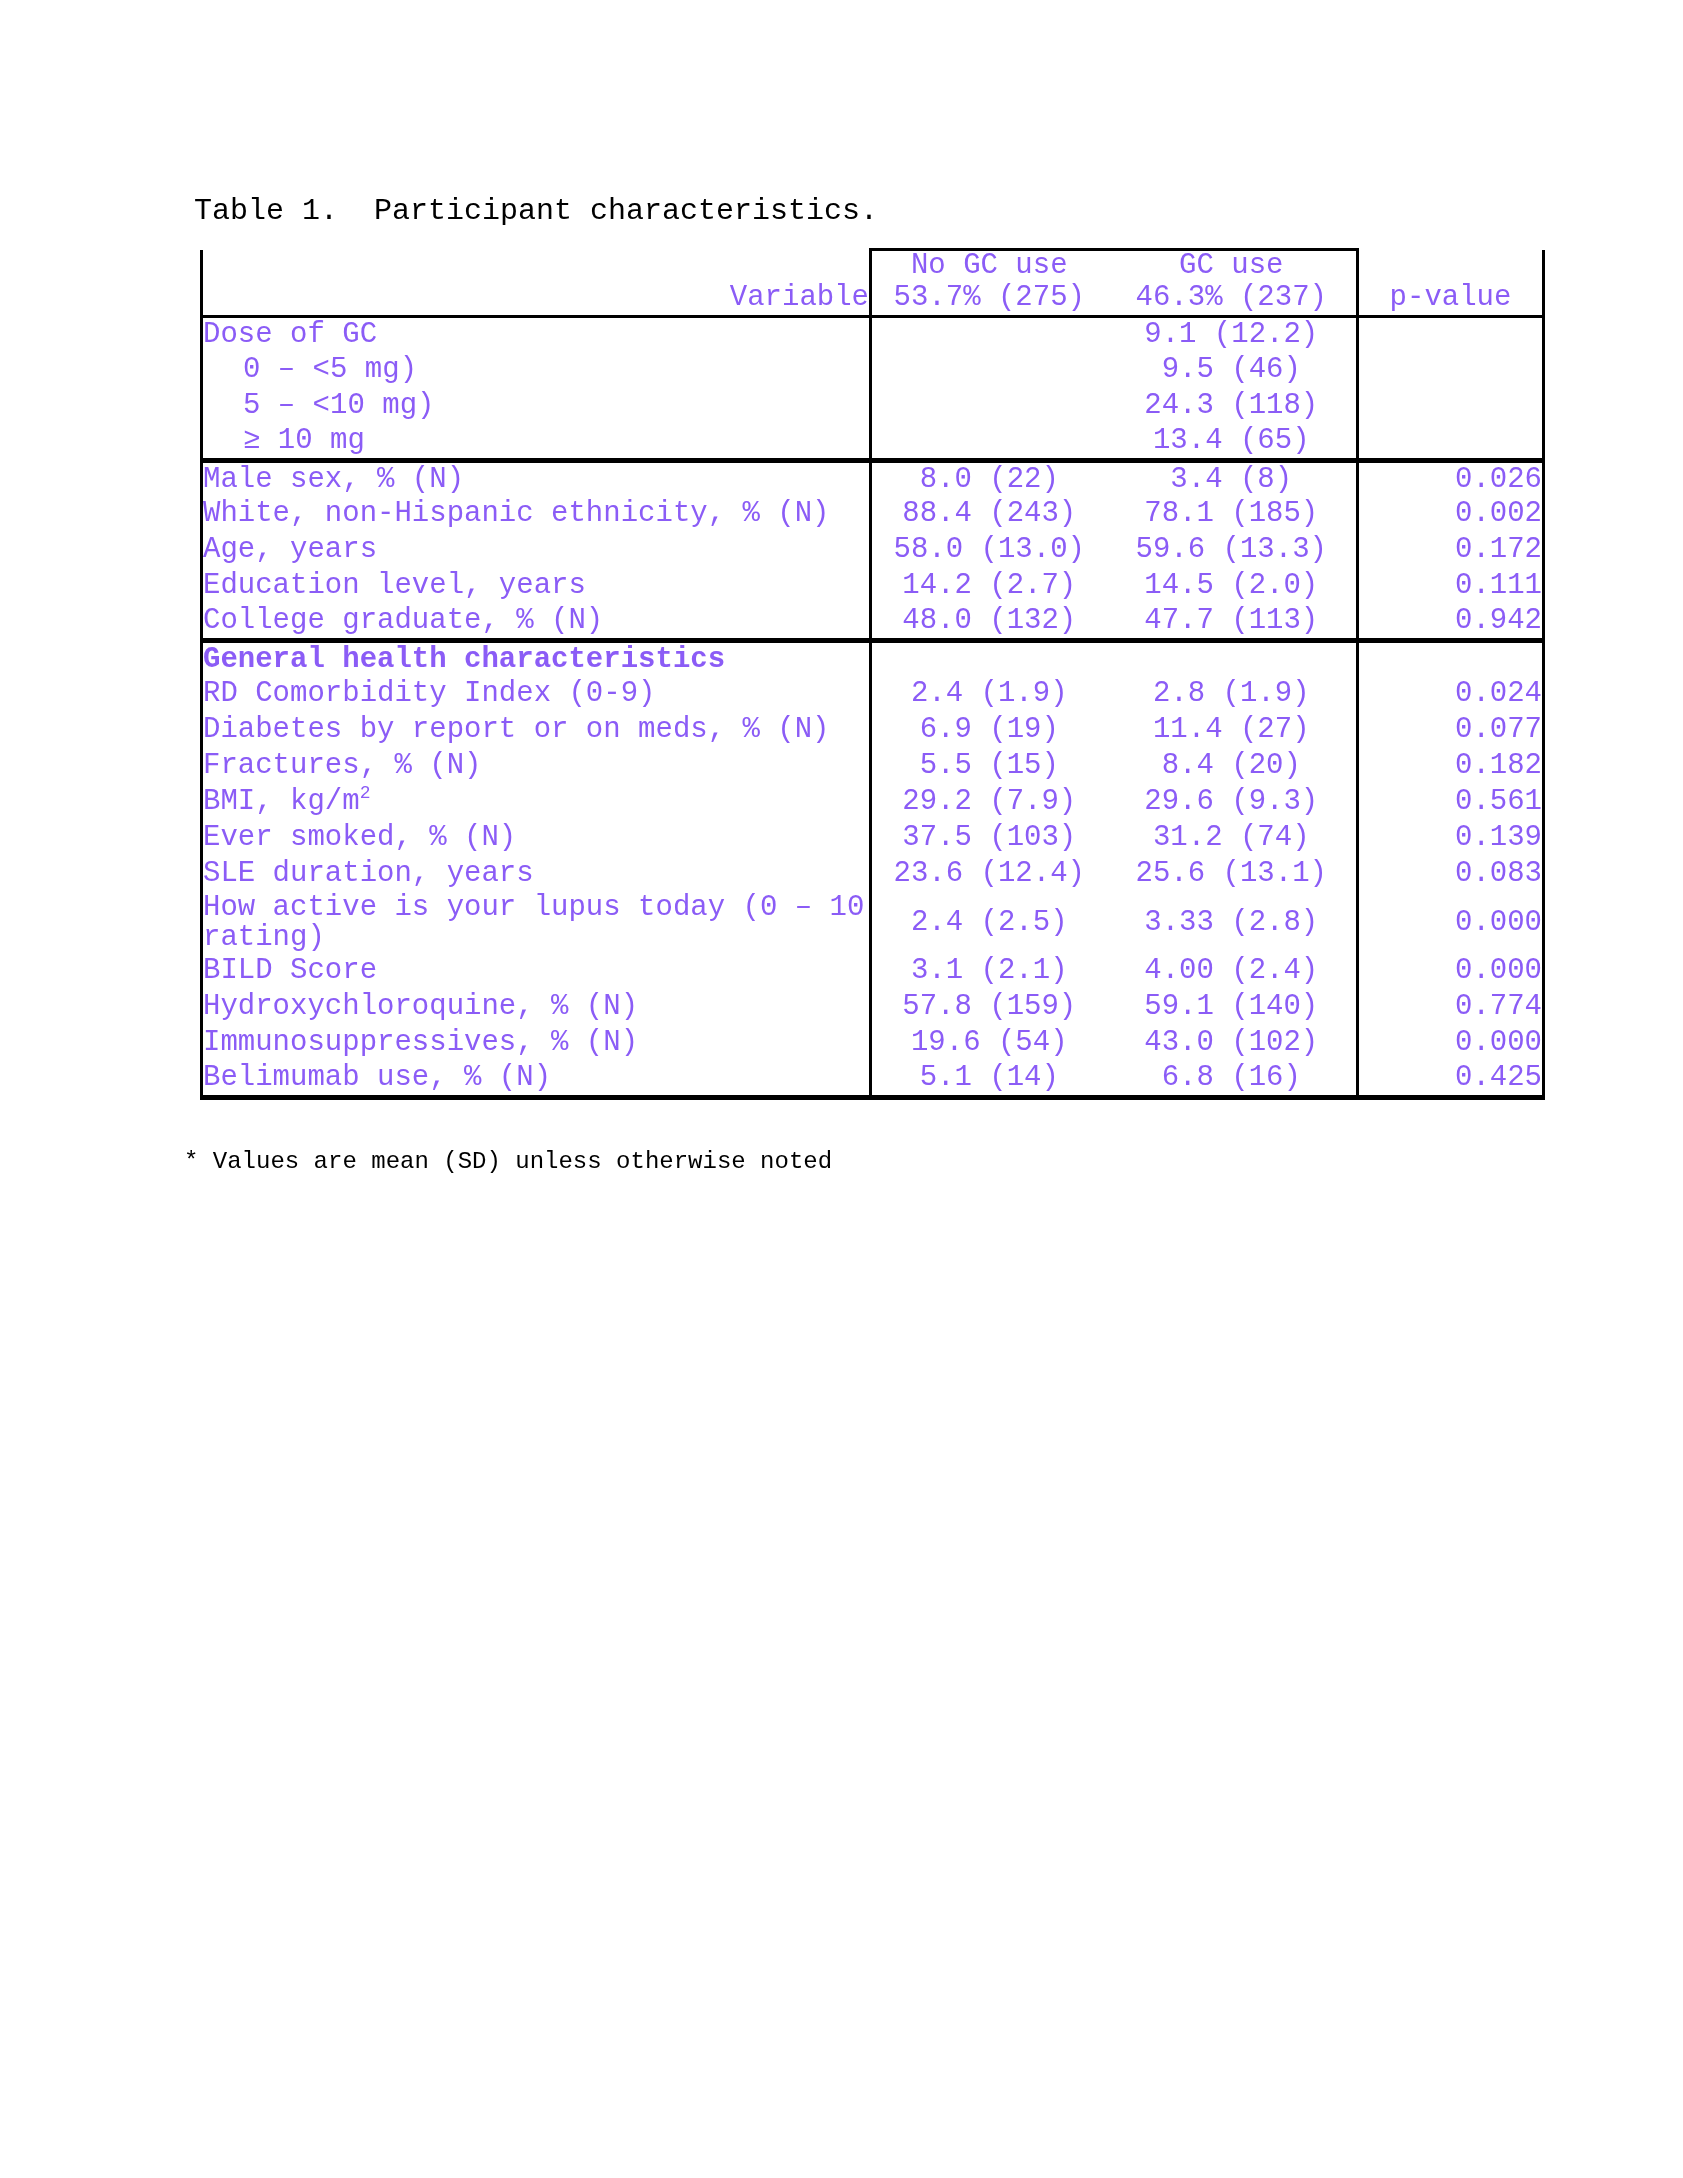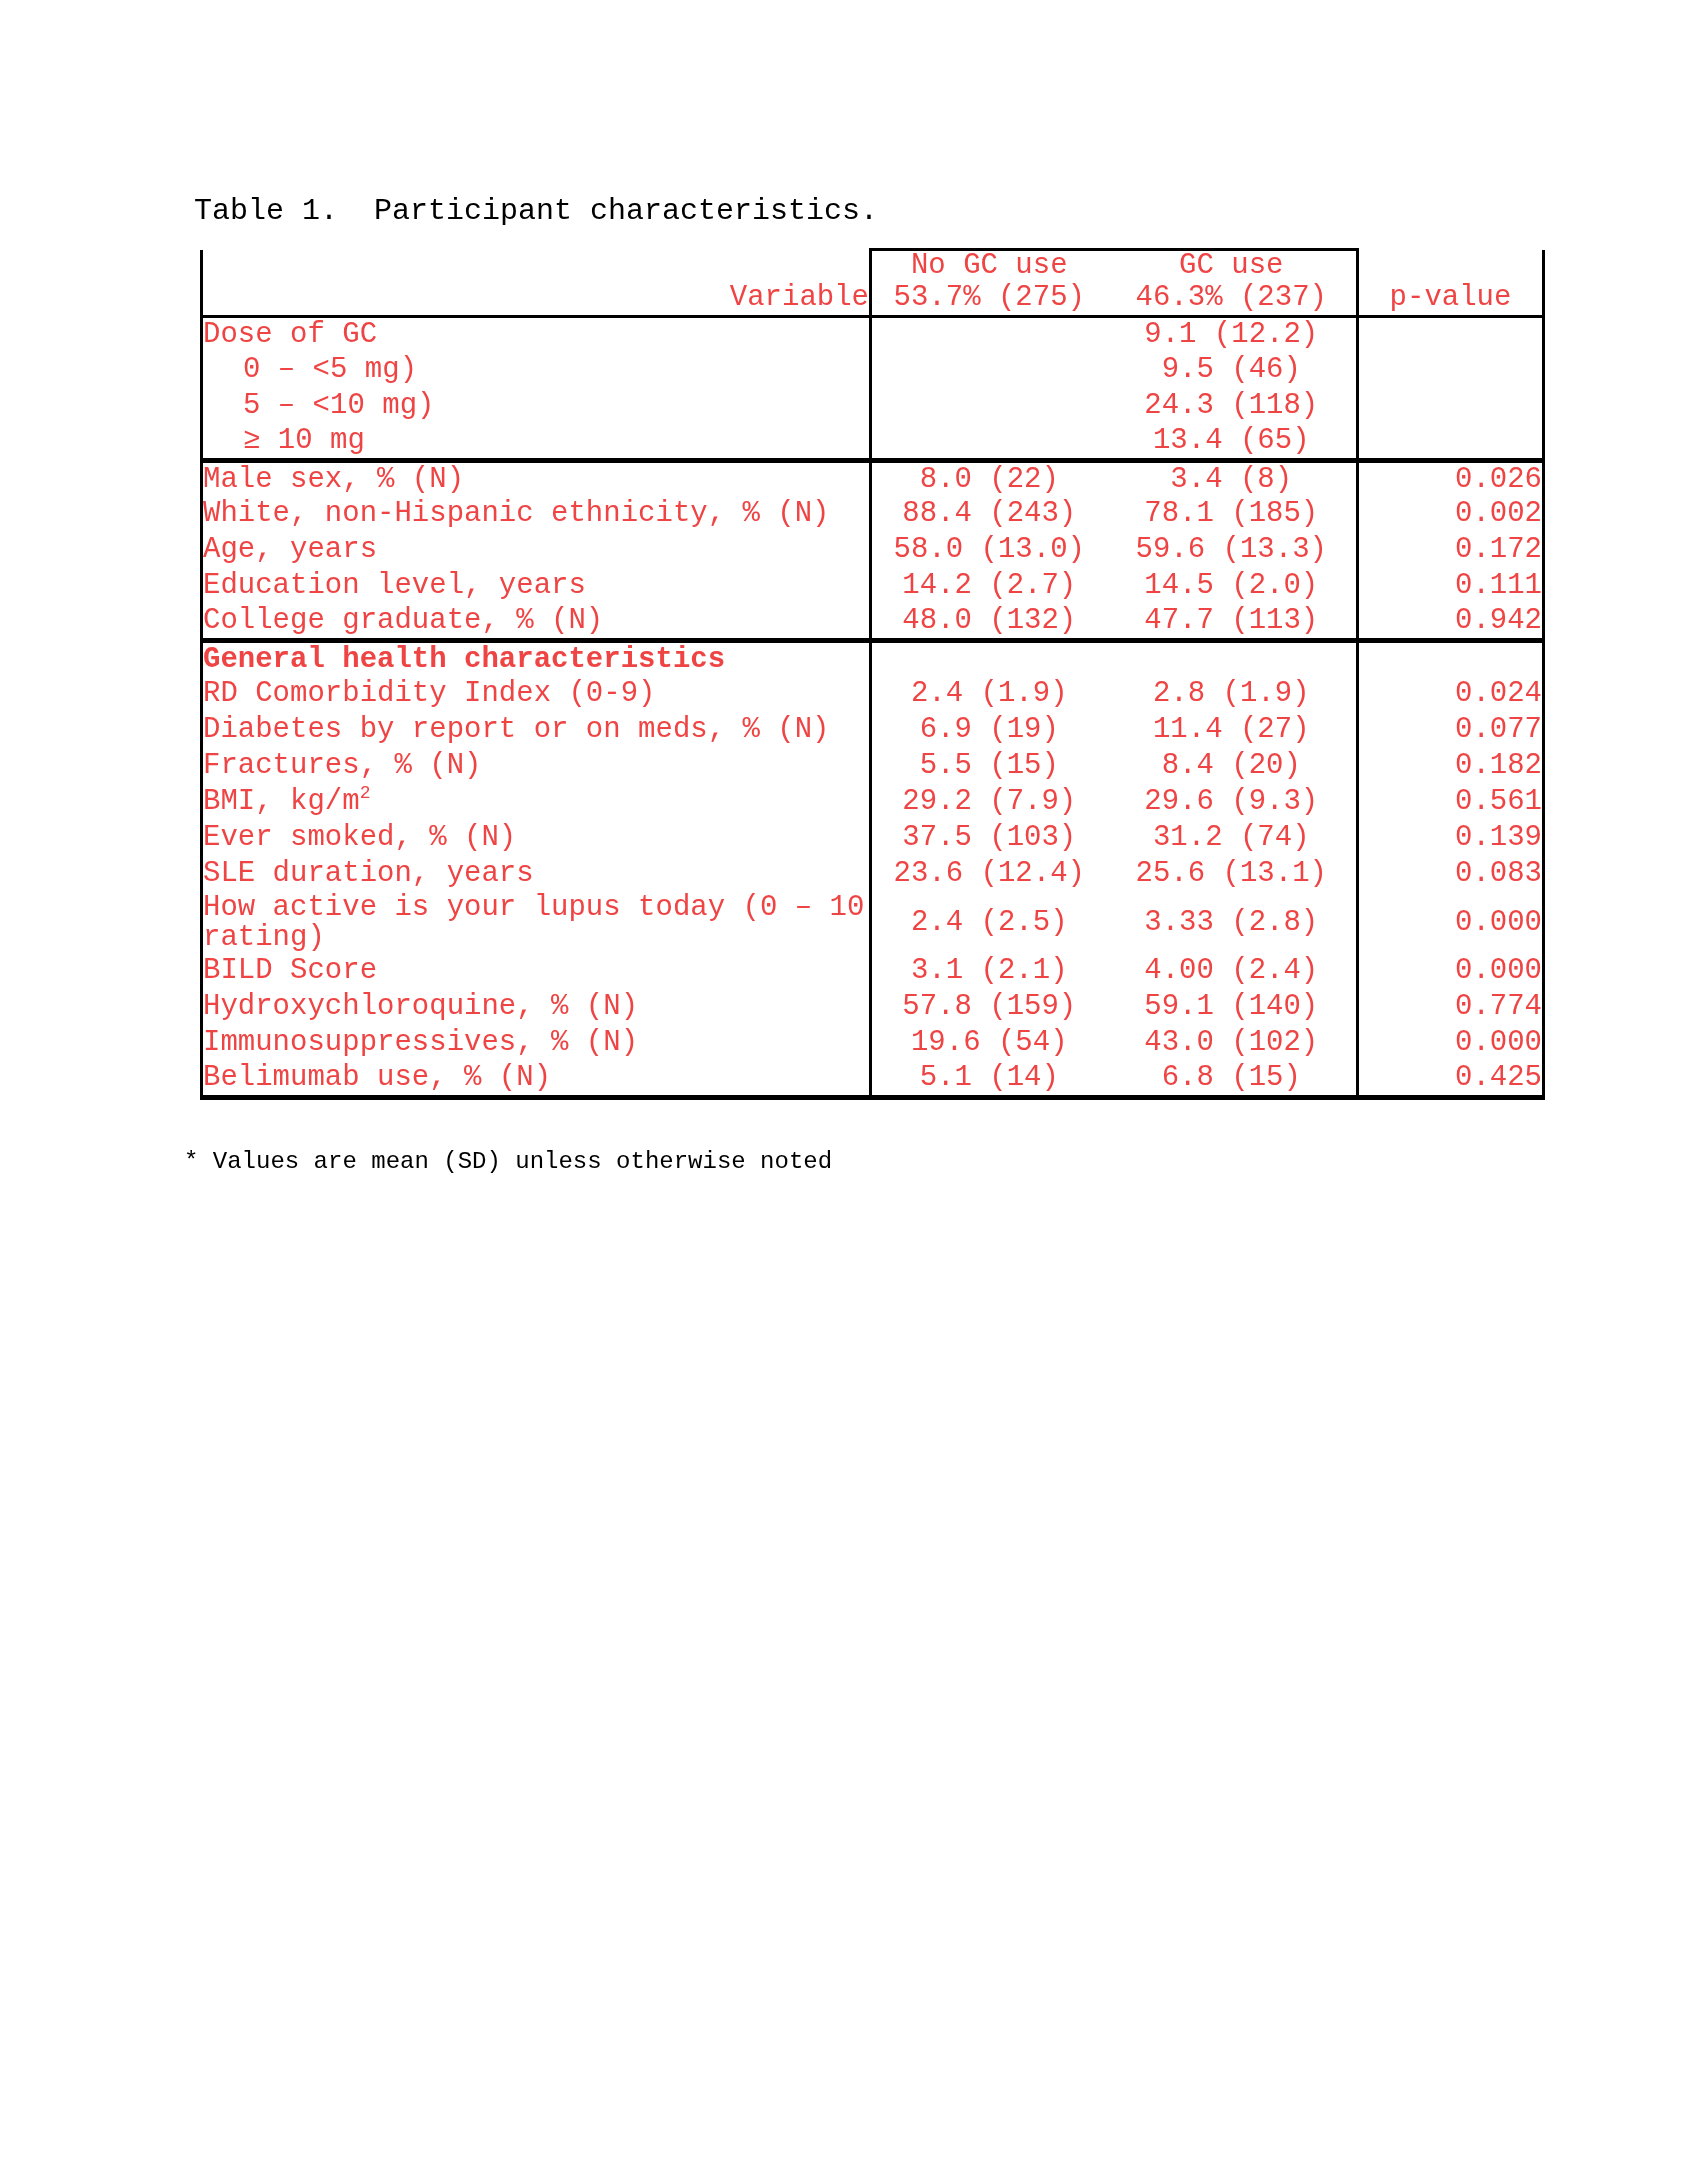--- a/index.html
+++ b/index.html
@@ -22,21 +22,21 @@
     white-space: pre;
   }
   table.participants {
     position: absolute;
     left: 200px;
     top: 248px;
     width: 1342px;
     border-collapse: collapse;
     table-layout: fixed;
     font-size: 29px;
-    color: #ef4444;
+    color: #8b5cf6;
   }
   table.participants th, table.participants td {
     padding: 0;
     vertical-align: middle;
     line-height: 1.05;
     overflow: hidden;
     font-weight: normal;
   }
   
   tr.hdr1 { height: 32px; }
@@ -218,21 +218,21 @@
         </tr>
         <tr>
           <td class="c-label">Immunosuppressives, % (N)</td>
           <td class="c-nogc">19.6 (54)</td>
           <td class="c-gc">43.0 (102)</td>
           <td class="c-pvalue">0.000</td>
         </tr>
         <tr class="last-row">
           <td class="c-label">Belimumab use, % (N)</td>
           <td class="c-nogc">5.1 (14)</td>
-          <td class="c-gc">6.8 (15)</td>
+          <td class="c-gc">6.8 (16)</td>
           <td class="c-pvalue">0.425</td>
         </tr>
       </tbody>
   </table>
 
   <div class="footnote">* Values are mean (SD) unless otherwise noted</div>
 
 </div>
 
 

